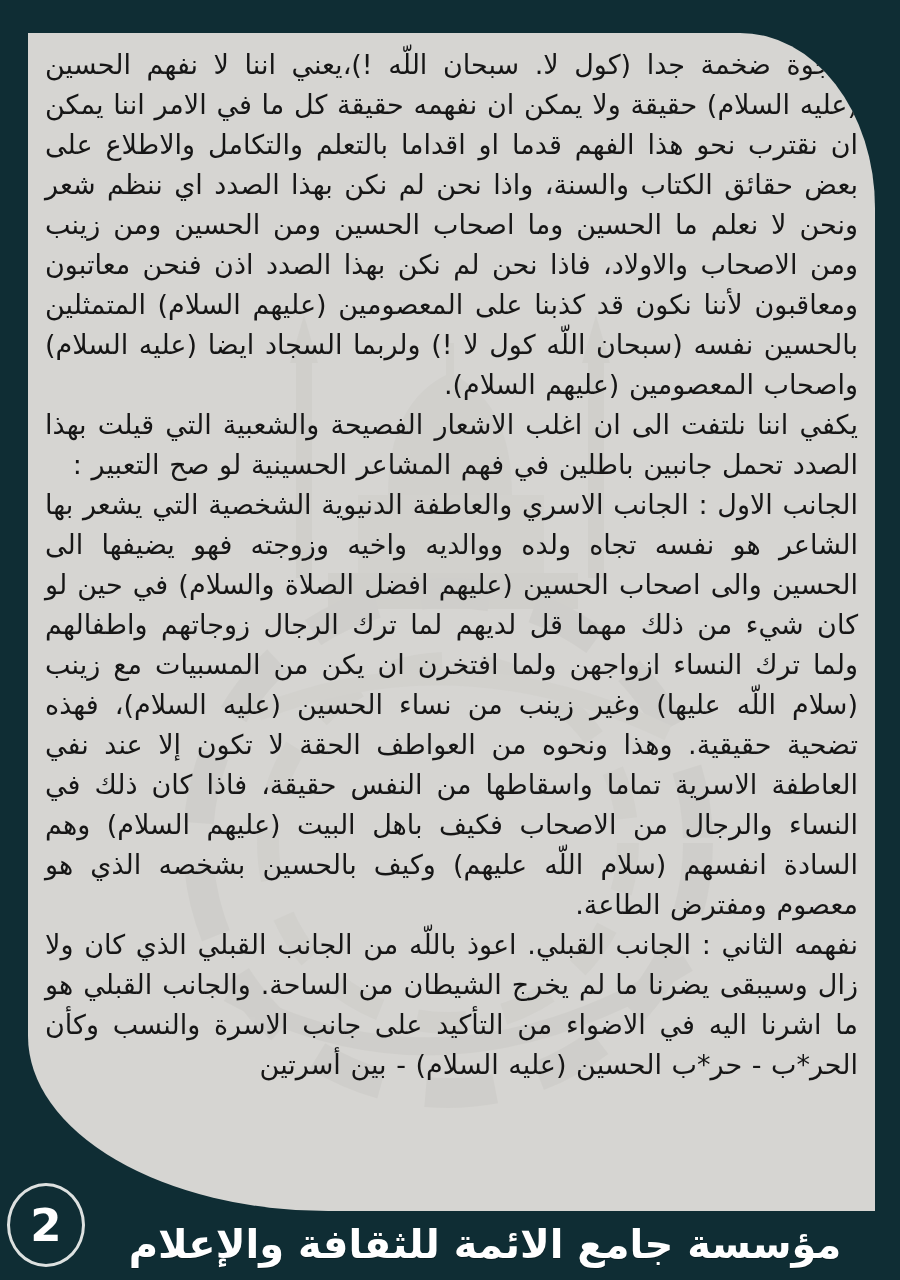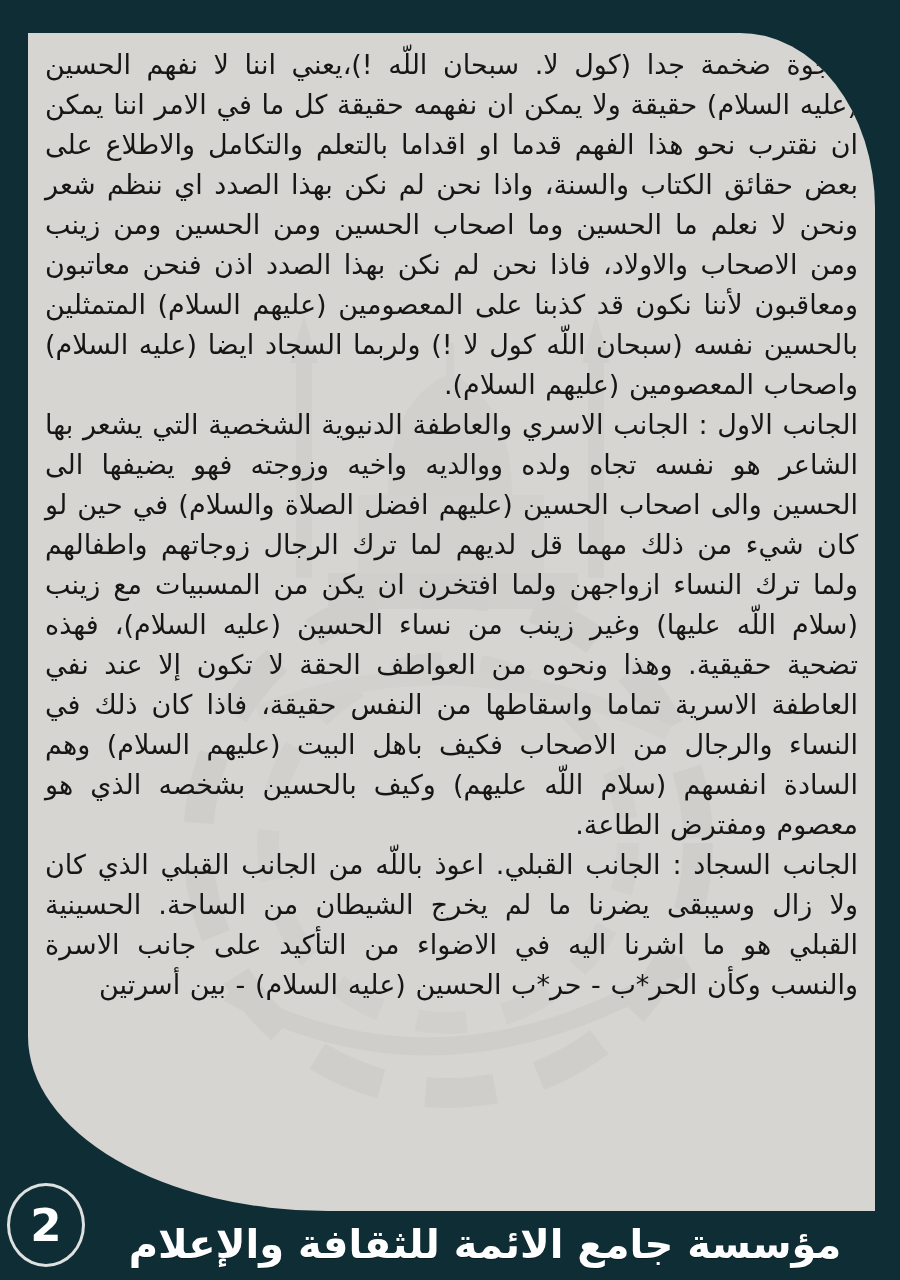--- a/index.html
+++ b/index.html
@@ -117,22 +117,23 @@
 
         <circle cx="420" cy="810" r="250" fill="none" stroke="#cac9c5" stroke-width="30" stroke-dasharray="70 45"></circle>
         <circle cx="420" cy="810" r="180" fill="none" stroke="#cdccc8" stroke-width="22" stroke-dasharray="50 38"></circle>
         <path d="M200 960 Q420 1080 660 930" fill="none" stroke="#cac9c5" stroke-width="18"></path>
         <path d="M230 680 Q430 600 640 700" fill="none" stroke="#cfceca" stroke-width="16"></path>
       </g>
     </svg>
 
     <div class="body-text">
       <p><span>وفجوة ضخمة جدا (كول لا. سبحان اللّه !)،يعني اننا لا نفهم الحسين (عليه السلام) حقيقة ولا يمكن ان نفهمه حقيقة كل ما في الامر اننا يمكن ان نقترب نحو هذا الفهم قدما او اقداما بالتعلم والتكامل والاطلاع على بعض حقائق الكتاب والسنة، واذا نحن لم نكن بهذا الصدد اي ننظم شعر ونحن لا نعلم ما الحسين وما اصحاب الحسين ومن الحسين ومن زينب ومن الاصحاب والاولاد، فاذا نحن لم نكن بهذا الصدد اذن فنحن معاتبون ومعاقبون لأننا نكون قد كذبنا على المعصومين (عليهم السلام) المتمثلين بالحسين نفسه (سبحان اللّه كول لا !) ولربما السجاد ايضا (عليه السلام) واصحاب المعصومين (عليهم السلام).</span></p>
+      <p><span>يكفي اننا نلتفت الى ان اغلب الاشعار الفصيحة والشعبية التي قيلت بهذا الصدد تحمل جانبين باطلين في فهم المشاعر الحسينية لو صح التعبير :</span></p>
       <p><strong>الجانب الاول : </strong><span>الجانب الاسري والعاطفة الدنيوية الشخصية التي يشعر بها الشاعر هو نفسه تجاه ولده ووالديه واخيه وزوجته فهو يضيفها الى الحسين والى اصحاب الحسين (عليهم افضل الصلاة والسلام) في حين لو كان شيء من ذلك مهما قل لديهم لما ترك الرجال زوجاتهم واطفالهم ولما ترك النساء ازواجهن ولما افتخرن ان يكن من المسبيات مع زينب (سلام اللّه عليها) وغير زينب من نساء الحسين (عليه السلام)، فهذه تضحية حقيقية. وهذا ونحوه من العواطف الحقة لا تكون إلا عند نفي العاطفة الاسرية تماما واسقاطها من النفس حقيقة، فاذا كان ذلك في النساء والرجال من الاصحاب فكيف باهل البيت (عليهم السلام) وهم السادة انفسهم (سلام اللّه عليهم) وكيف بالحسين بشخصه الذي هو معصوم ومفترض الطاعة.</span></p>
-      <p><strong>الجانب السجاد : </strong><span>الجانب القبلي. اعوذ باللّه من الجانب القبلي الذي كان ولا زال وسيبقى يضرنا ما لم يخرج الشيطان من الساحة. الحسينية القبلي هو ما اشرنا اليه في الاضواء من التأكيد على جانب الاسرة والنسب وكأن الحر*ب - حر*ب الحسين (عليه السلام) - بين أسرتين</span></p>
+      <p><strong>نفهمه الثاني : </strong><span>الجانب القبلي. اعوذ باللّه من الجانب القبلي الذي كان ولا زال وسيبقى يضرنا ما لم يخرج الشيطان من الساحة. والجانب القبلي هو ما اشرنا اليه في الاضواء من التأكيد على جانب الاسرة والنسب وكأن الحر*ب - حر*ب الحسين (عليه السلام) - بين أسرتين</span></p>
     </div>
 
   </div>
 
   <div class="footer">
     <div class="footer-text">مؤسسة جامع الائمة للثقافة والإعلام</div>
   </div>
 
   <div class="page-badge">
     <span>2</span>

